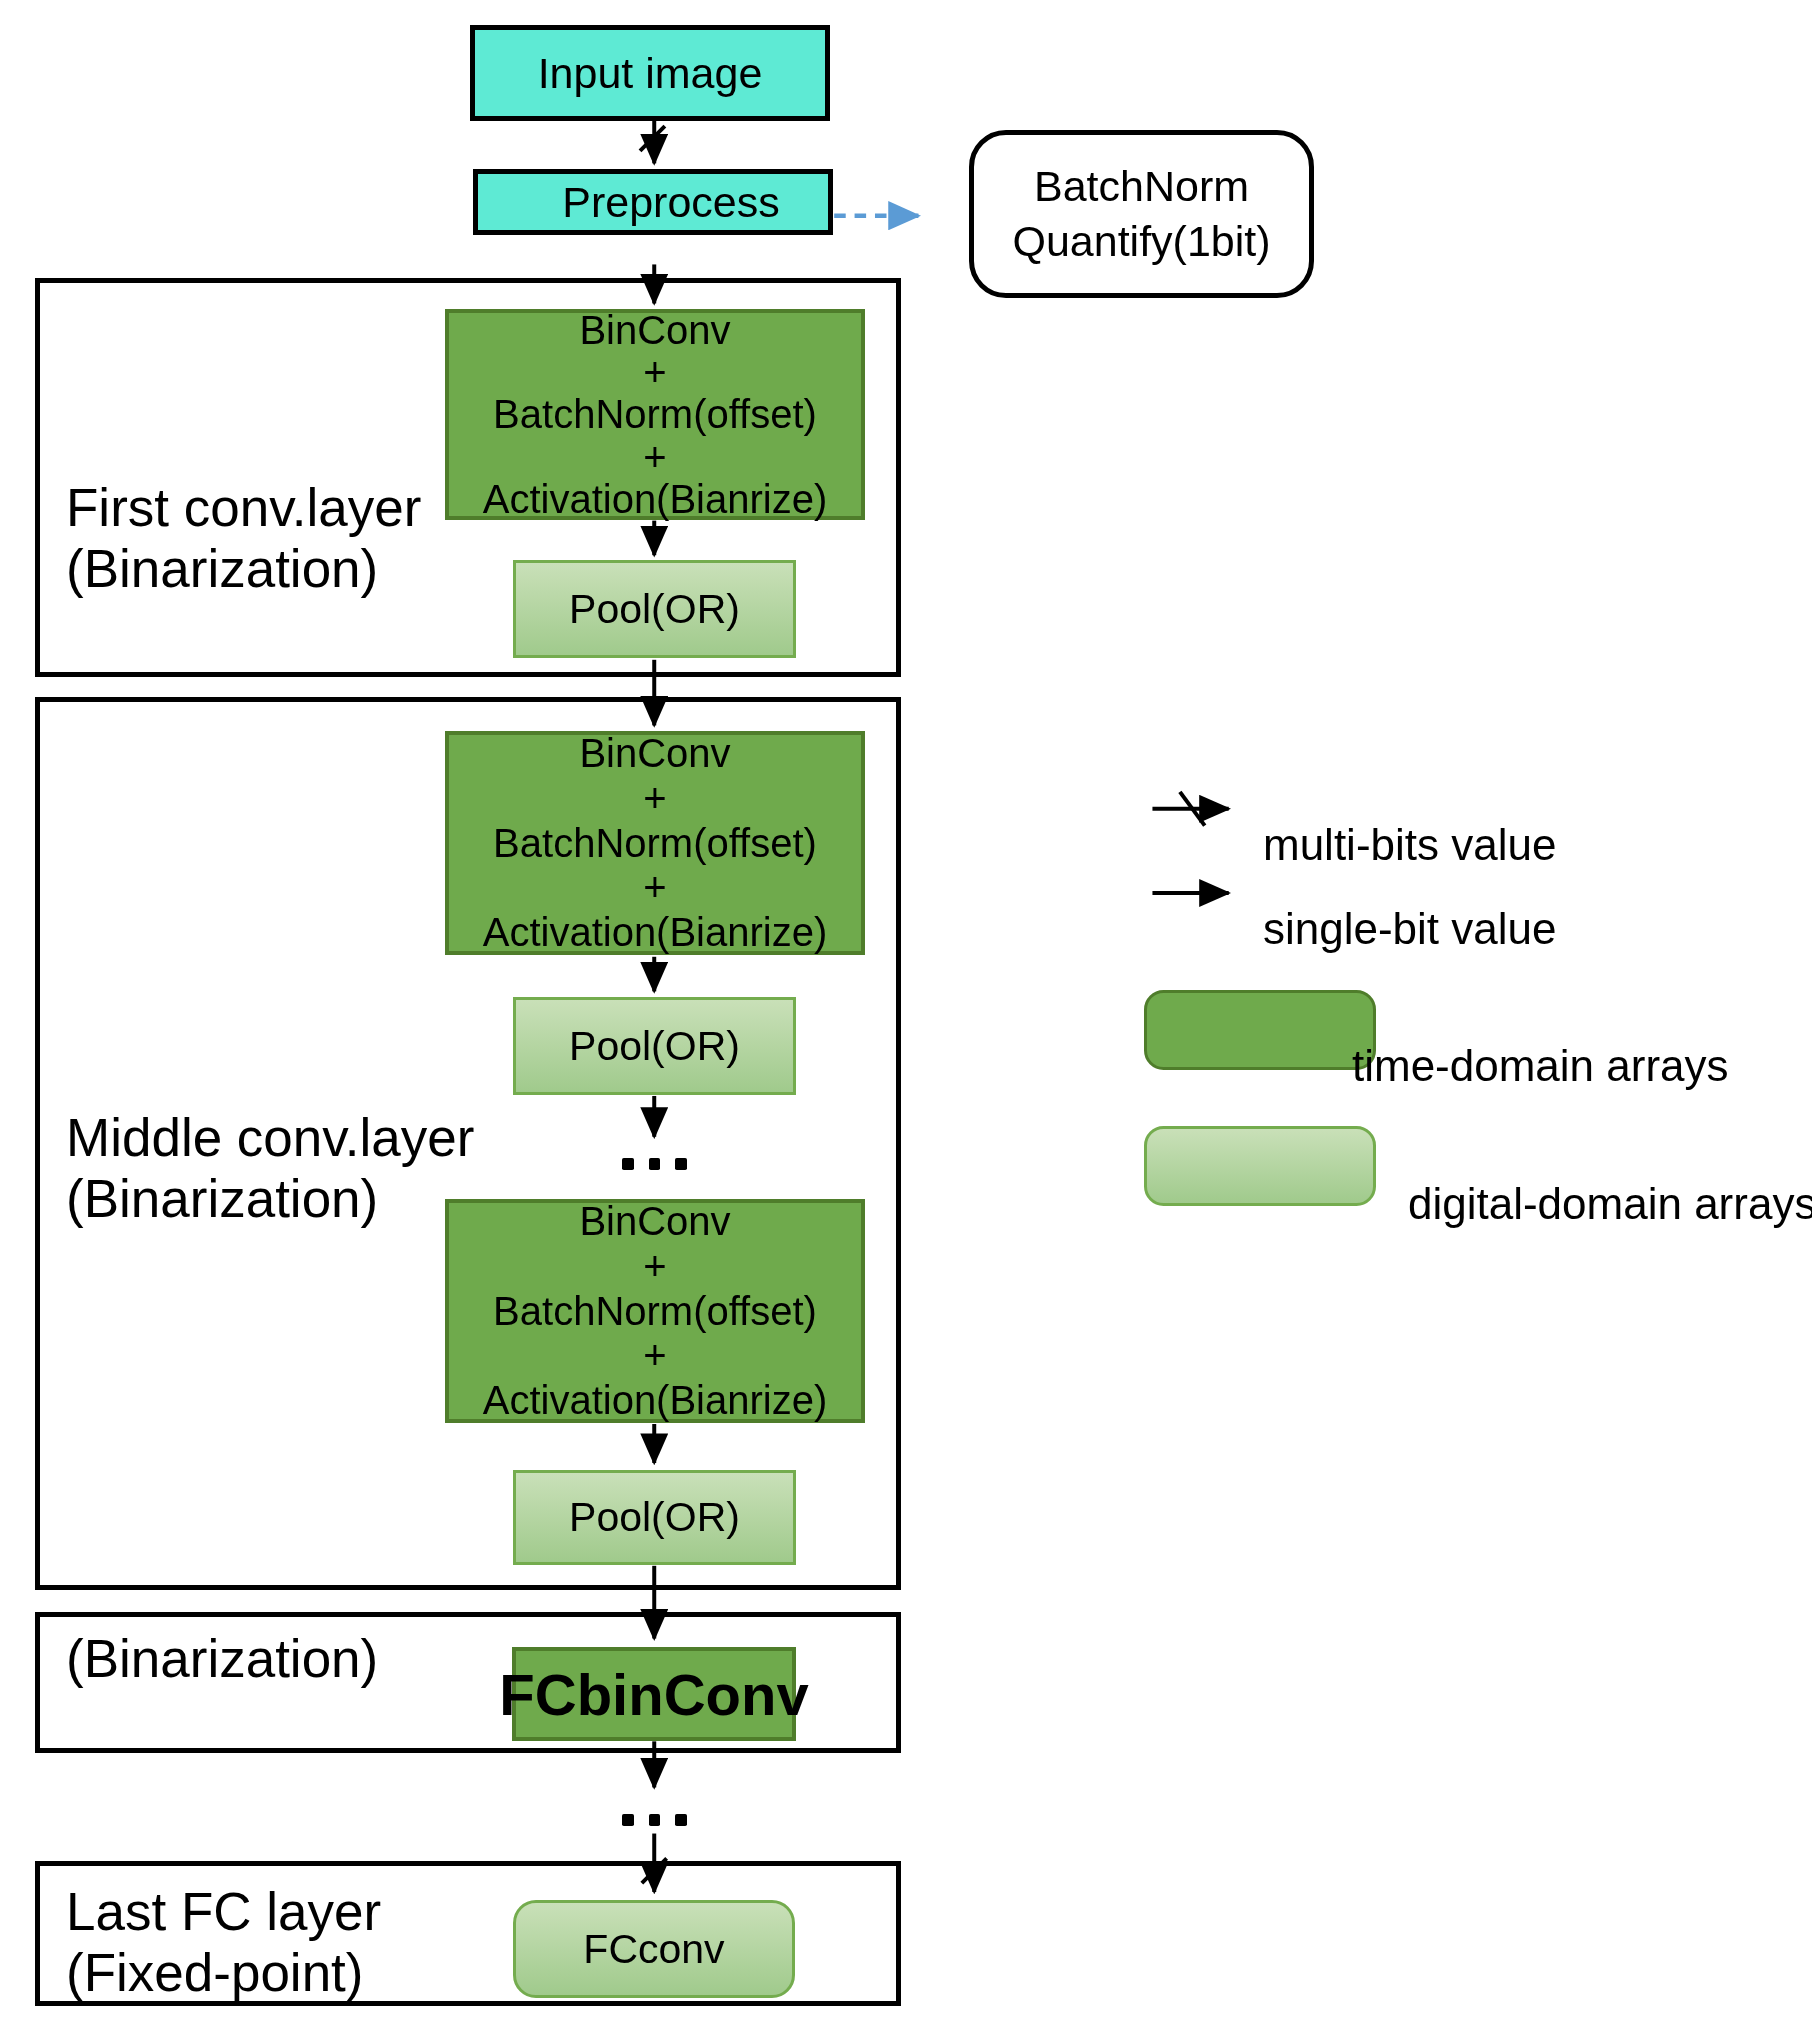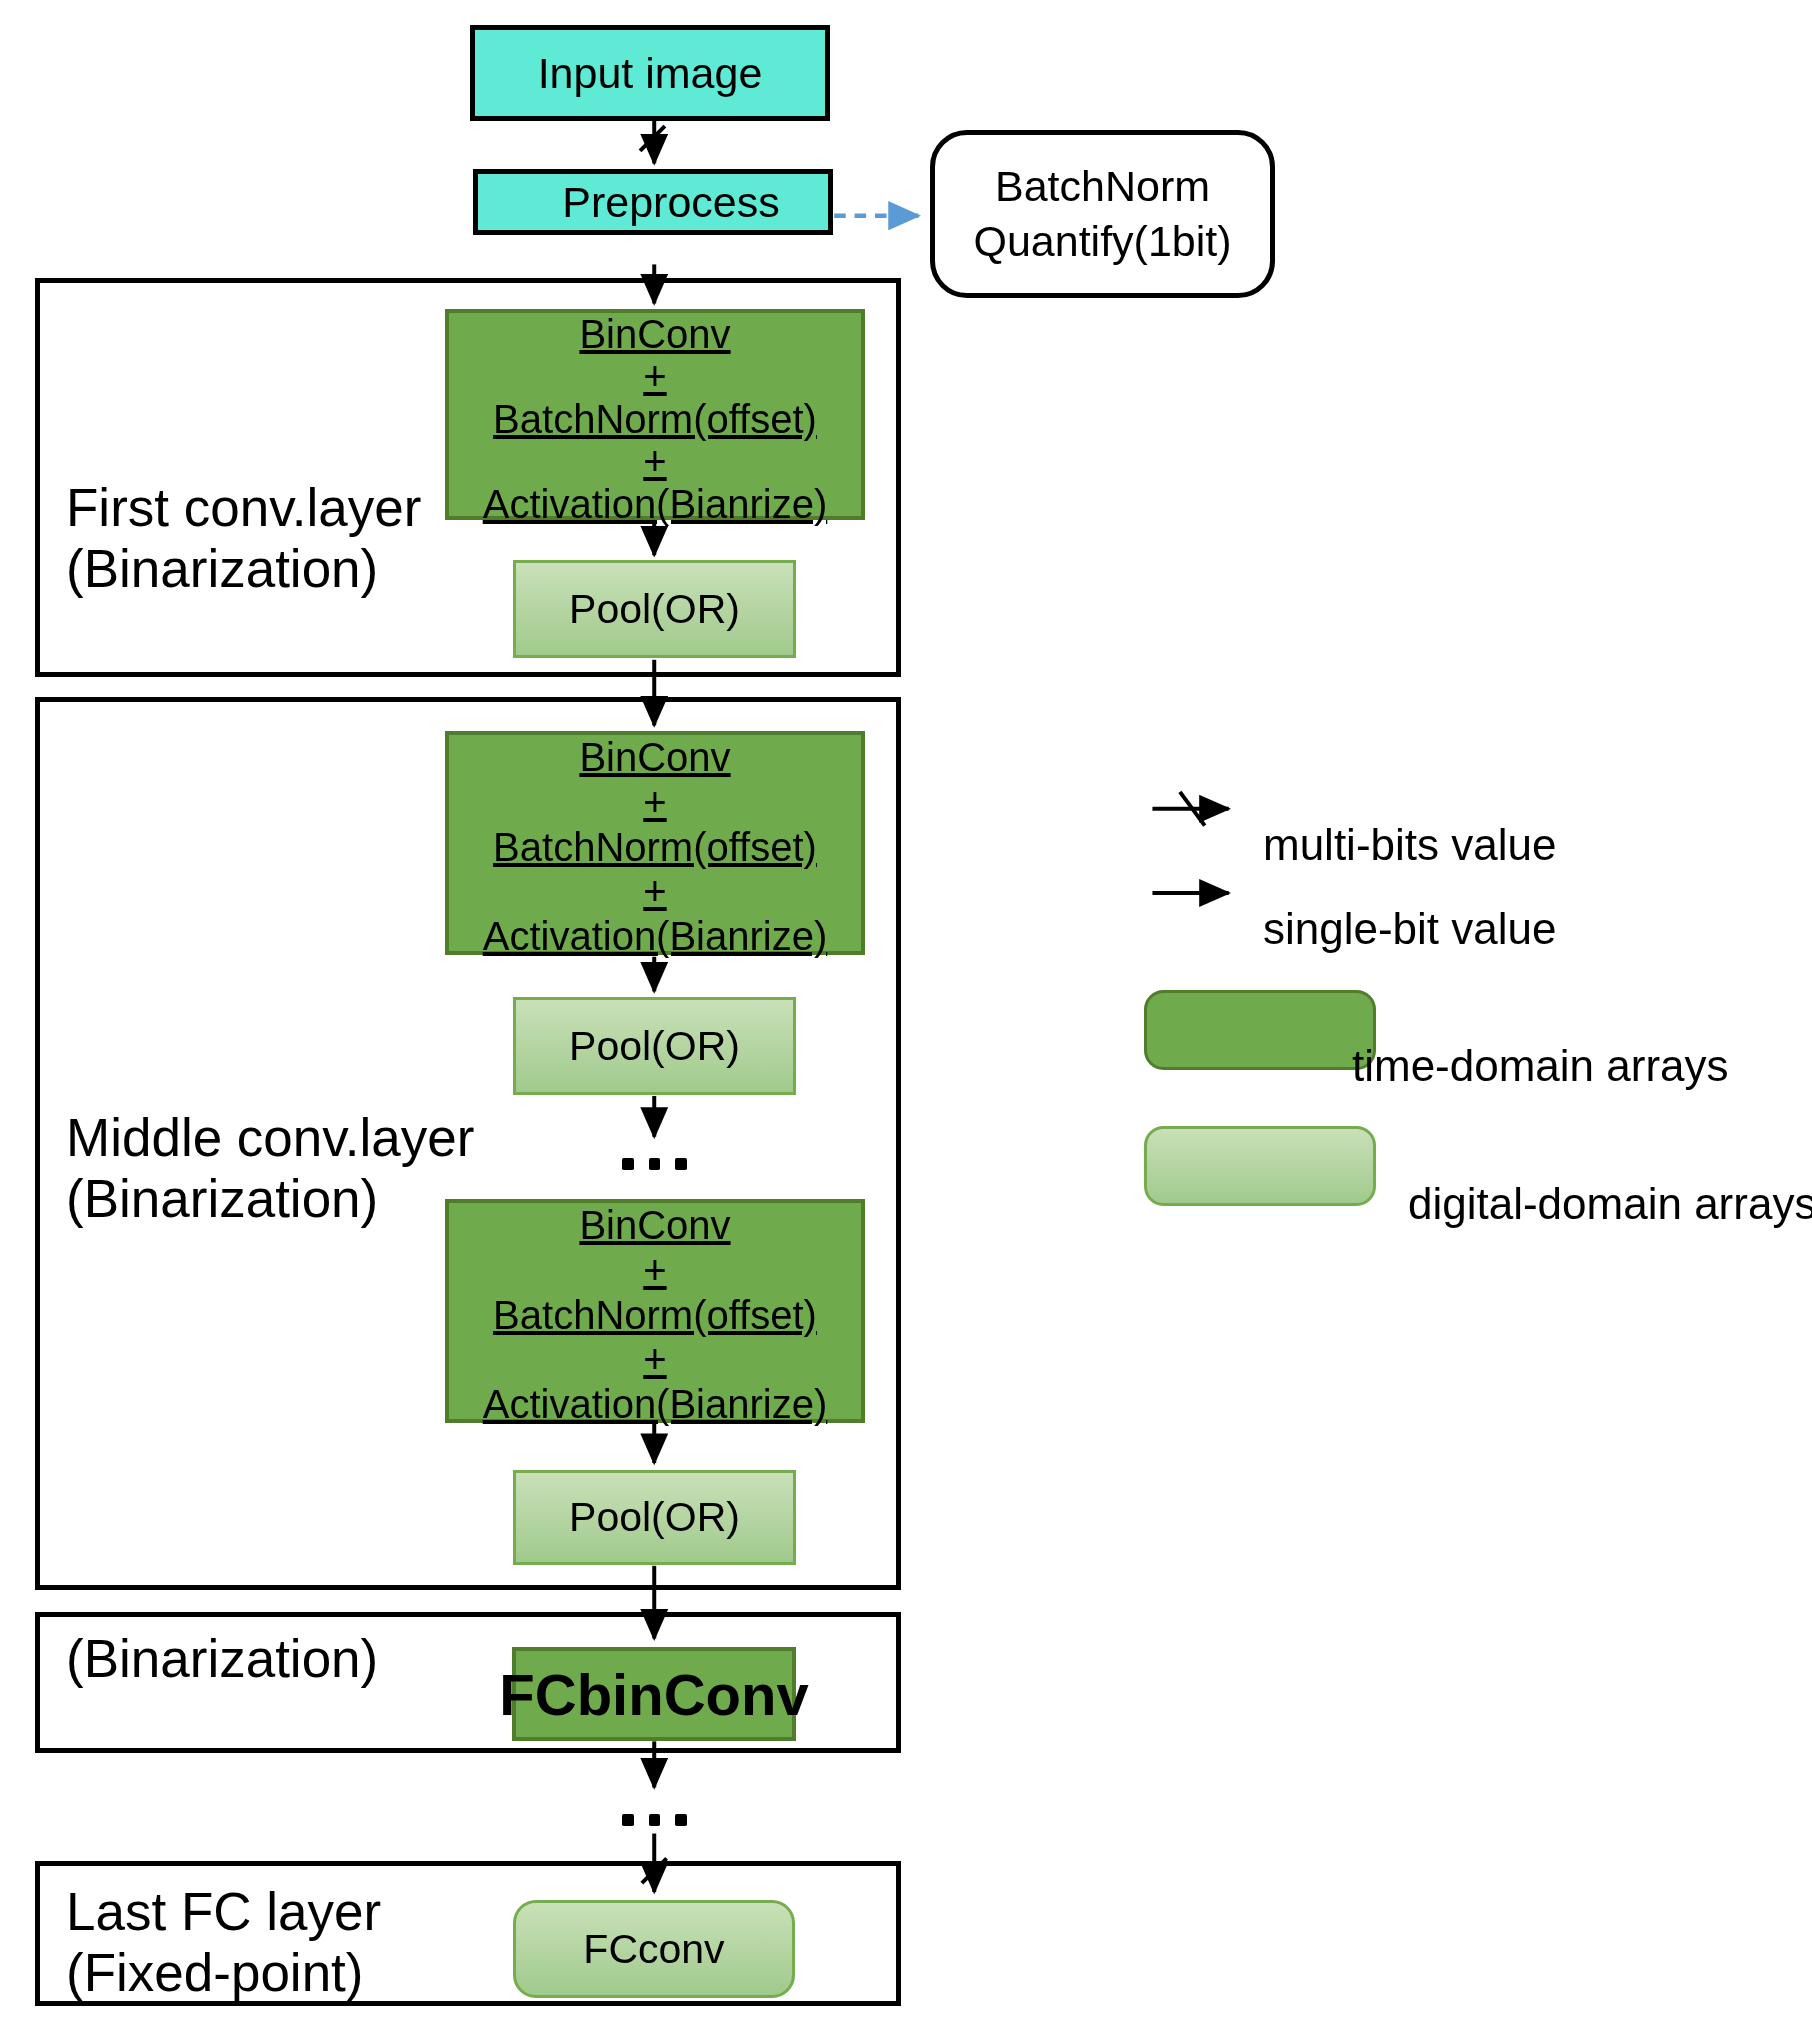--- a/index.html
+++ b/index.html
@@ -9,22 +9,22 @@
   
   .plainbox{border:5.3px solid #000;background:#5eead4;display:flex;align-items:center;justify-content:center;
     font-size:43px;z-index:3;}
   .roundnote{border:5.3px solid #000;border-radius:37px;background:#fff;display:flex;flex-direction:column;
     align-items:center;justify-content:center;font-size:43px;line-height:1.28;z-index:3;}
   
   .section{border:5.3px solid #000;background:transparent;z-index:1;}
   .sec-label{position:absolute;font-size:53px;line-height:1.16;white-space:nowrap;z-index:2;}
   
   .binconv{background:var(--dark-green);border:4.4px solid var(--dark-green-border);
-    display:flex;flex-direction:column;align-items:center;
-    font-size:40px;line-height:1.06;text-align:center;z-index:3;text-decoration:underline;}
+    display:flex;flex-direction:column;align-items:center;justify-content:center;
+    font-size:40px;line-height:1.06;text-align:center;z-index:3;}
   .binconv.tall{line-height:1.12;}
   .fcdark{background:var(--dark-green);border:4.4px solid var(--dark-green-border);
     display:flex;align-items:center;justify-content:center;font-size:58px;z-index:3;font-weight:bold;}
   .pool{background:linear-gradient(to bottom,var(--light-green-top),var(--light-green-bottom));
     border:3.5px solid var(--light-green-border);display:flex;align-items:center;justify-content:center;
     font-size:41px;z-index:3;}
   
   .dots{display:flex;gap:15px;z-index:3;}
   .dot{width:11.5px;height:11.5px;background:#000;border-radius:1.8px;}
   
@@ -101,21 +101,21 @@
   </svg>
 
   <div class="abs plainbox" style="left:470px;top:25px;width:360px;height:96px;">
     <span>Input image</span>
   </div>
 
   <div class="abs plainbox" style="left:473px;top:169px;width:360px;height:66px;padding-left:36px;">
     <span>Preprocess</span>
   </div>
 
-  <div class="abs roundnote" style="left:930px;top:130px;width:345px;height:168px;">
+  <div class="abs roundnote" style="left:969px;top:130px;width:345px;height:168px;">
     <span>BatchNorm</span>
     <span>Quantify(1bit)</span>
   </div>
 
   <div class="abs section" style="left:35px;top:278px;width:866px;height:399px;"></div>
   <div class="sec-label" style="left:66px;top:477px;">
     <div>First conv.layer</div>
     <div>(Binarization)</div>
   </div>
 

